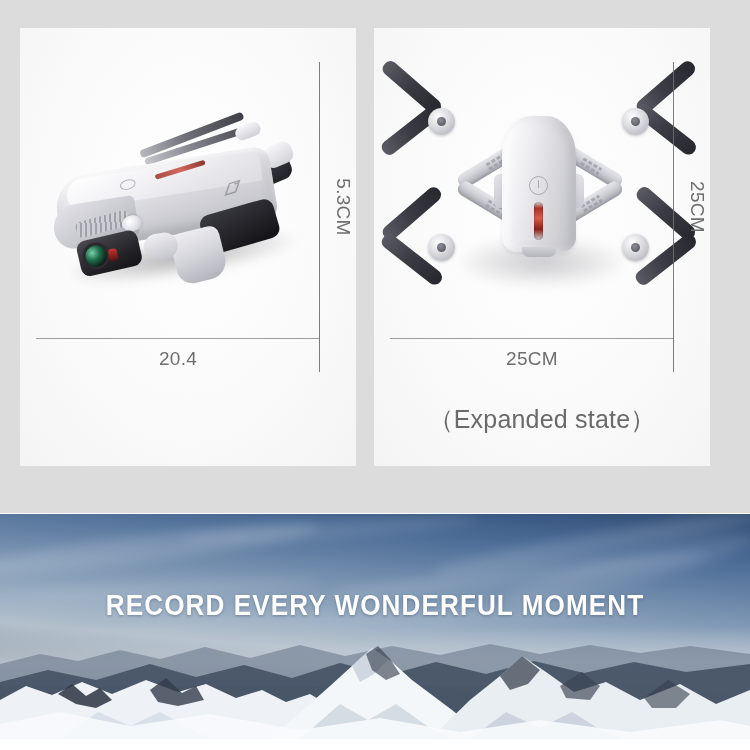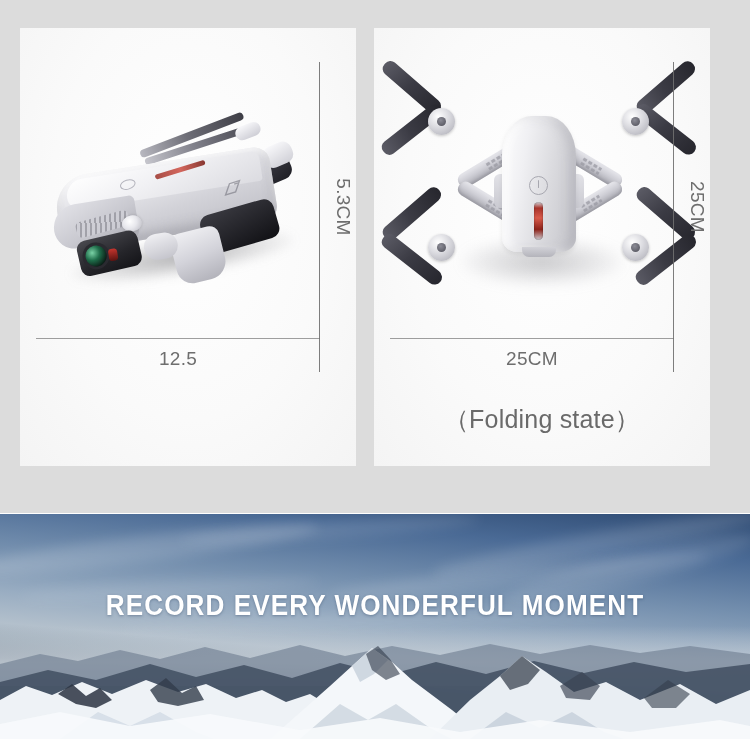--- a/index.html
+++ b/index.html
@@ -479,21 +479,21 @@
 
             <div class="fold-camera"></div>
             <div class="fold-lens"></div>
             <div class="fold-lens-red"></div>
           </div>
         </div>
 
         <div class="rule-h" style="left:16px; top:310px; width:284px;"></div>
         <div class="rule-v" style="left:299px; top:34px; height:310px;"></div>
 
-        <div class="dim-label" style="left:16px; top:320px; width:284px; text-align:center;">12.5</div>
+        <div class="dim-label" style="left:16px; top:320px; width:284px; text-align:center;">20.4</div>
 
         <div class="dim-label vert" style="left:288px; top:168px; width:70px; text-align:center;">5.3CM</div>
 
       </div>
 
       <div class="panel">
         <div class="panel-inner-bg"></div>
 
         <div class="stage">
           <div class="drone-expanded">
@@ -530,21 +530,21 @@
           </div>
         </div>
 
         <div class="rule-h" style="left:16px; top:310px; width:284px;"></div>
         <div class="rule-v" style="left:299px; top:34px; height:310px;"></div>
 
         <div class="dim-label" style="left:16px; top:320px; width:284px; text-align:center;">25CM</div>
 
         <div class="dim-label vert" style="left:288px; top:168px; width:70px; text-align:center;">25CM</div>
 
-        <div class="state-caption" style="top:375px;">（Folding state）</div>
+        <div class="state-caption" style="top:375px;">（Expanded state）</div>
       </div>
 
     </div>
   </div>
 
   <div class="white-gap"></div>
 
   <div class="banner">
 
     <div class="cirrus c1"></div>

